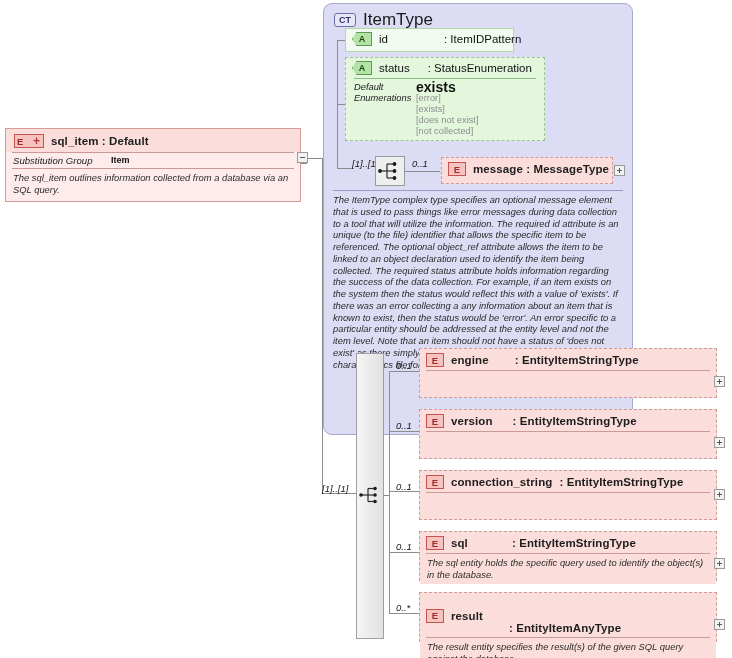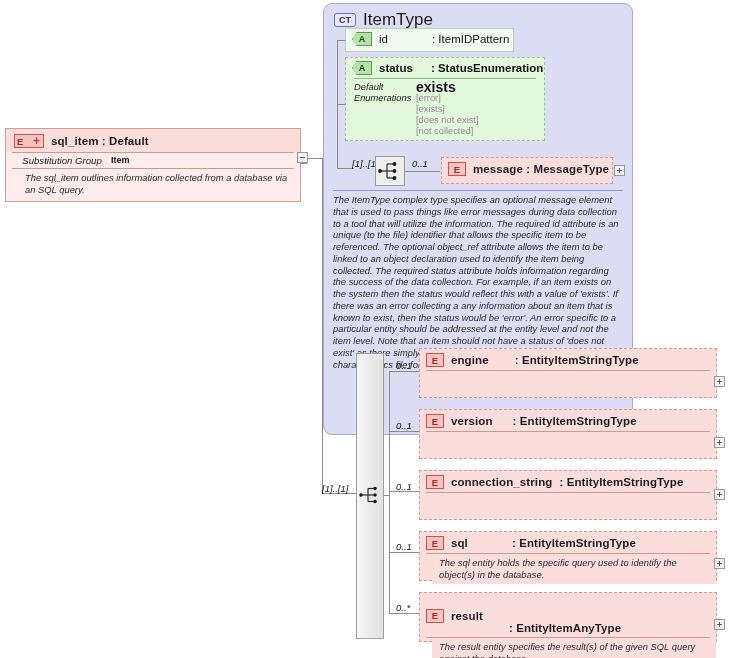--- a/index.html
+++ b/index.html
@@ -76,28 +76,26 @@
     background: #c99a96;
     margin: 0 6px;
   }
   .ebox-doc {
     font-size: 9.4px;
     font-style: italic;
     color: #2b2b2b;
     line-height: 11.6px;
     padding: 3px 7px 4px 7px;
     background: #fbdedc;
-    margin-left: 12px;
   }
   .ebox-sub {
     display: flex;
     font-size: 9.6px;
     padding: 2px 7px 2px 7px;
     background: #fdeceb;
-    text-align: center;
   }
   .ebox-sub .k { font-style: italic; color: #222; width: 98px; }
   .ebox-sub .v { font-weight: bold; font-size: 9px; color: #111; }
 
   
   .icon-e {
     width: 18px; height: 14px;
     border: 1px solid #c4524e;
     background: #f7c3c0;
     color: #9d2b27;
@@ -163,21 +161,21 @@
   .abox.solid { background: #f2fbef; border: 1px solid #b4d6ab; }
   .abox.dashed { background: #e3f7dd; border: 1px dashed #9cc394; }
   .abox-head {
     display: flex;
     align-items: center;
     padding: 3px 8px 3px 6px;
   }
   .abox.solid .abox-head { background: #f2fbef; }
   .abox.dashed .abox-head { background: #e3f7dd; }
   .abox-title { font-size: 11.5px; color: #111; white-space: nowrap; }
-  .abox-title.bold { font-weight: bold; }
+  .abox-title.bold { font-weight: normal; }
   .icon-a {
     width: 20px; height: 14px;
     background: #b3e3a6;
     border: 1px solid #5e9b52;
     color: #1f4b18;
     font-size: 9px;
     font-weight: bold;
     display: inline-flex;
     align-items: center;
     justify-content: center;
@@ -273,21 +271,21 @@
 
   <div class="ln-v" style="left:337px; top:40px; height:128px;"></div>
   <div class="ln-h" style="left:337px; top:40px; width:9px;"></div>
   <div class="ln-h" style="left:337px; top:104px; width:9px;"></div>
   <div class="ln-h" style="left:337px; top:168px; width:15px;"></div>
 
   <div class="abox solid" style="left:345px; top:28px; width:169px; height:24px;">
     <div class="abox-head">
       <span class="icon-a">A</span>
       <span class="abox-title">id</span>
-      <span class="abox-title" style="margin-left:44px;">: <span>ItemIDPattern</span></span>
+      <span class="abox-title" style="margin-left:56px;">: <span>ItemIDPattern</span></span>
     </div>
   </div>
 
   <div class="abox dashed" style="left:345px; top:57px; width:200px; height:84px;">
     <div class="abox-head">
       <span class="icon-a">A</span>
       <span class="abox-title bold">status</span>
       <span class="abox-title bold" style="margin-left:18px;">: <span>StatusEnumeration</span></span>
     </div>
     <div class="abox-rule"></div>

